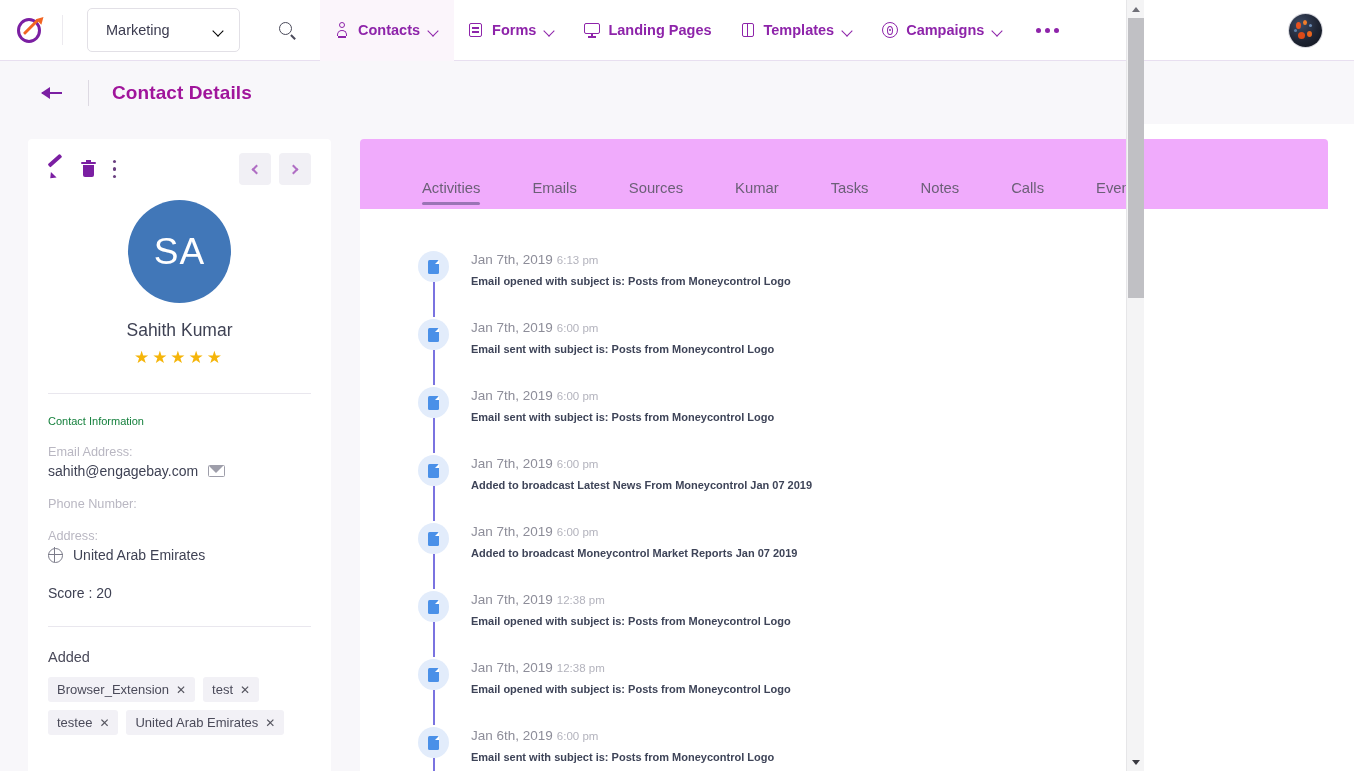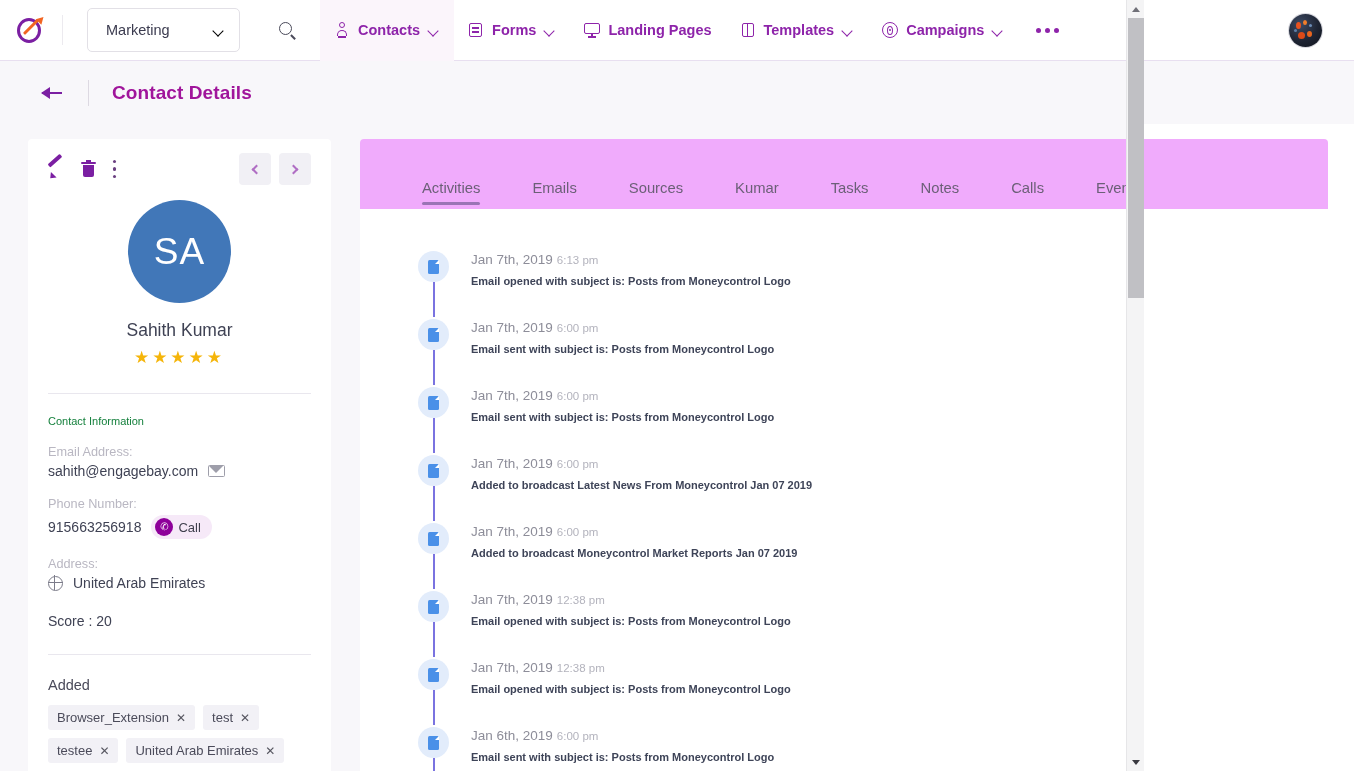--- a/index.html
+++ b/index.html
@@ -410,29 +410,20 @@
         <span class="field-value">sahith@engagebay.com</span>
         <span class="icn-mail">
             <i class="bx"></i>
             <i class="fl"></i>
           </span>
       </div>
     </div>
 
     <div class="field">
       <div class="field-label">Phone Number:</div>
-      <div class="field-row">
-        <span class="field-value">915663256918</span>
-        <span class="call-chip">
-          <span class="ph">
-              <span class="glyph">✆</span>
-            </span>
-          <span class="txt">Call</span>
-        </span>
-      </div>
     </div>
 
     <div class="field">
       <div class="field-label">Address:</div>
       <div class="field-row">
         <span class="icn-globe"></span>
         <span class="field-value">United Arab Emirates</span>
       </div>
     </div>
 

